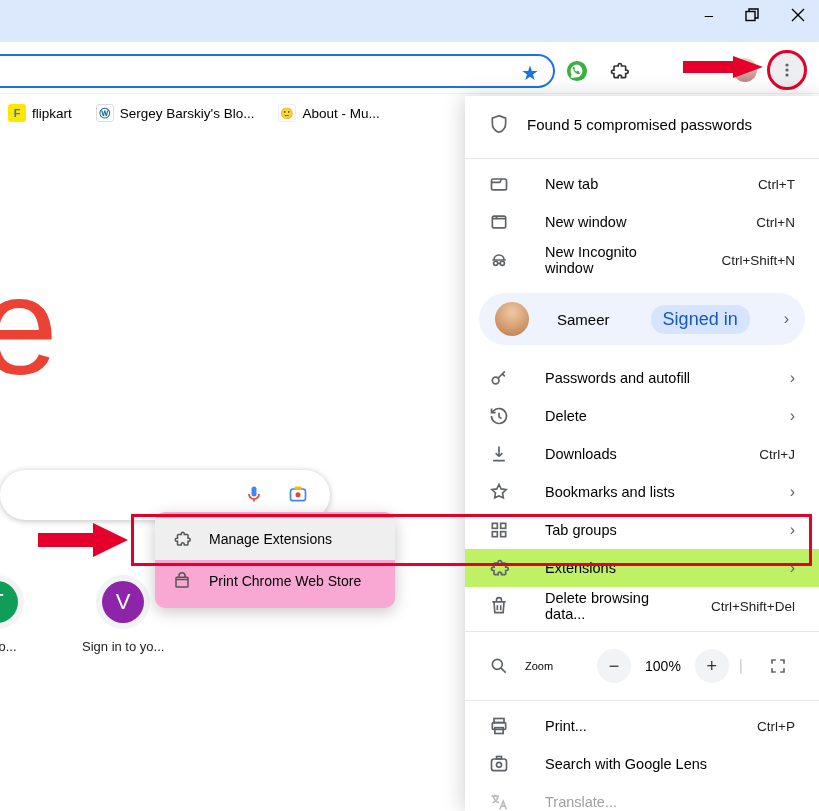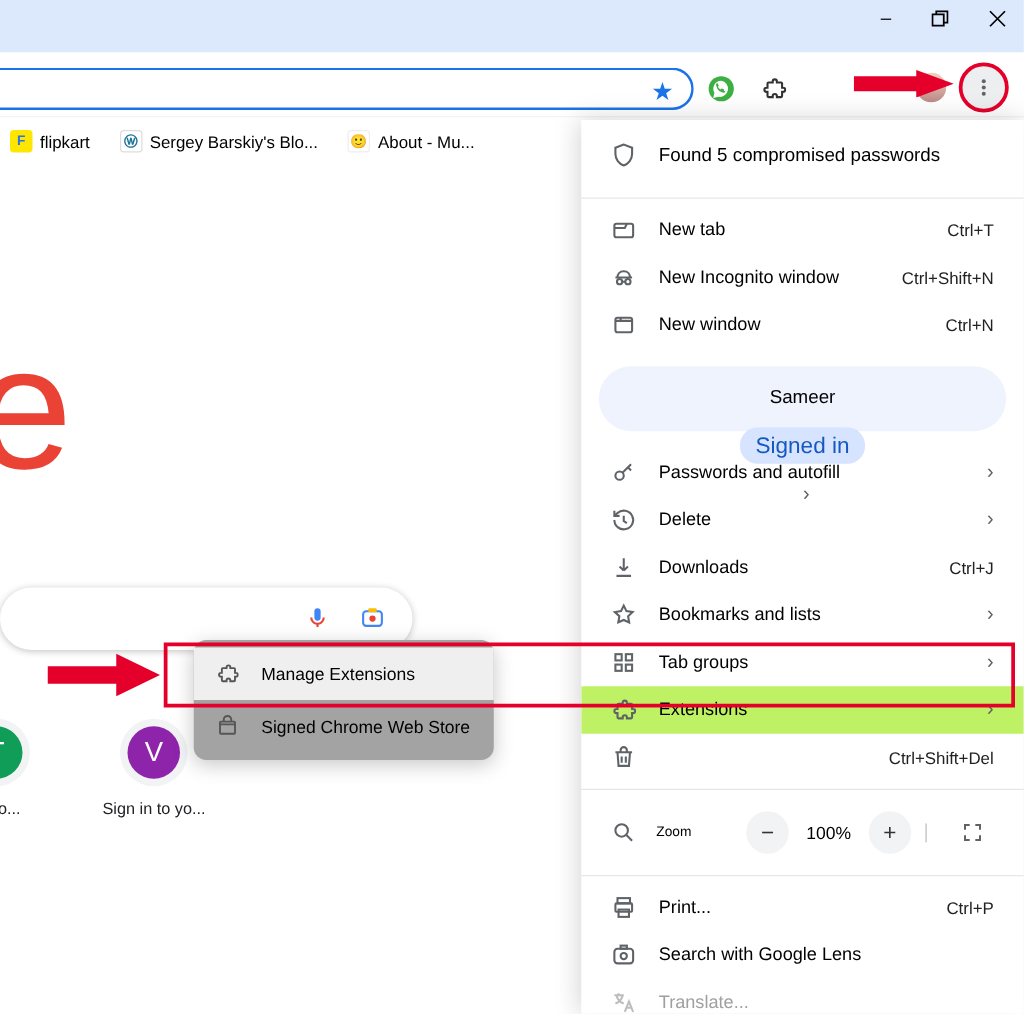--- a/index.html
+++ b/index.html
@@ -35,38 +35,38 @@
   .searchbar-peek { position:absolute; top:470px; left:0; width:330px; height:50px; background:#fff; border-radius:28px; box-shadow:0 1px 6px rgba(32,33,36,.28); }
   .sp-icons { position:absolute; right:22px; top:14px; display:flex; gap:24px; }
   .shortcut-row { position:absolute; top:575px; left:-30px; display:flex; gap:58px; }
   .shortcut { display:flex; flex-direction:column; align-items:center; gap:10px; font-size:13px; color:#202124; }
   .sc-circle { width:54px; height:54px; border-radius:50%; background:#f1f3f4; display:flex; align-items:center; justify-content:center; }
   .sc-v { background:#8e24aa; color:#fff; font-weight:500; font-size:22px; width:42px; height:42px; border-radius:50%; display:flex; align-items:center; justify-content:center; }
   .sc-g { background:#0f9d58; color:#fff; font-weight:500; font-size:22px; width:42px; height:42px; border-radius:50%; display:flex; align-items:center; justify-content:center; }
   .sc-plus { background:#d2e3fc; font-size:28px; color:#1a73e8; }
 
   
-  .submenu { position:absolute; top:512px; left:155px; width:240px; background:#a3a3a3; border-radius:10px; box-shadow:0 4px 16px rgba(0,0,0,.22); padding:6px 0; z-index:5; }
+  .submenu { position:absolute; top:512px; left:155px; width:240px; background:#f9a8d4; border-radius:10px; box-shadow:0 4px 16px rgba(0,0,0,.22); padding:6px 0; z-index:5; }
   .submenu .item { display:flex; align-items:center; gap:18px; height:42px; padding:0 18px; font-size:14px; color:#000; }
   .submenu .item:first-child { background:#efefef; }
   .ic { width:18px; height:18px; color:#555; }
 
   .highlight-box { position:absolute; top:514px; left:131px; width:681px; height:52px; border:3px solid #e4002b; pointer-events:none; z-index:20; }
   .arrow-left { position:absolute; top:523px; left:38px; width:90px; height:34px; pointer-events:none; z-index:20; }
 
   
   .chrome-menu { position:absolute; top:96px; right:0; bottom:0; width:354px; background:#fff; box-shadow:-2px 0 20px rgba(0,0,0,.18); z-index:3; overflow:hidden; }
-  .cm-row { display:flex; align-items:center; height:38px; padding:0 24px 0 24px; font-size:14.5px; color:#000; gap:18px;justify-content:space-between; }
+  .cm-row { display:flex; align-items:center; height:38px; padding:0 24px 0 24px; font-size:14.5px; color:#000; gap:36px; }
   .cm-row .lbl { flex:1; }
   .cm-row .accel { color:#222; font-size:13.5px; }
   .cm-row.hover { background:#bef264; }
   .cm-sep { height:1px; background:#e7e7e7; margin:6px 0; }
   .cm-top { padding:18px 24px 18px 24px; display:flex; align-items:center; gap:18px; font-size:15px; }
   .chev { color:#5f6368; font-size:16px; margin-left:6px; }
-  .profile-row { margin:4px 14px 8px 14px; height:52px; background:#eef3fd; border-radius:28px; display:flex; align-items:center; padding:0 16px; gap:16px;flex-direction:column; }
+  .profile-row { margin:4px 14px 8px 14px; height:52px; background:#eef3fd; border-radius:28px; display:flex; align-items:center; padding:0 16px; gap:28px; }
   .profile-row .av { width:34px; height:34px; border-radius:50%; background:#e6a06a; background:radial-gradient(circle at 50% 30%, #f2c9a6, #b97846);}
   .profile-row .nm { flex:1; font-size:15px; color:#000; }
   .profile-row .badge { background:#d6e4ff; color:#1558c0; border-radius:14px; padding:4px 12px; font-size:18px; }
   .zoom-row { display:flex; align-items:center; height:56px; padding:0 24px; gap:16px; }
   .zoom-row .lbl { flex:1; font-size:11px; }
   .zoom-ctrl { display:flex; align-items:center; gap:14px; }
   .zbtn { width:34px; height:34px; border-radius:50%; background:#f1f3f4; display:flex; align-items:center; justify-content:center; font-size:18px; color:#333; }
   .zval { font-size:14px; }
   .fs { width:34px; height:34px; display:flex; align-items:center; justify-content:center; margin-left:8px; }
   .ici { width:20px; height:20px; color:#5f6368; flex:none; }
@@ -184,21 +184,21 @@
     </span>
     <span>Manage Extensions</span>
   </div>
   <div class="item">
     <span class="ic">
       <svg width="18" height="18" viewBox="0 0 24 24" fill="none" stroke="#555" stroke-width="2">
           <rect x="4" y="7" width="16" height="13" rx="1"></rect>
           <path d="M4 10h16M8 7V5a2 2 0 0 1 8 0v2"></path>
         </svg>
     </span>
-    <span>Signed Chrome Web Store</span>
+    <span>Print Chrome Web Store</span>
   </div>
 </div>
 
 <div class="highlight-box"></div>
 <svg class="arrow-left" viewBox="0 0 90 34">
   <rect x="0" y="10" width="60" height="14" fill="#e4002b"></rect>
   <polygon points="55,0 90,17 55,34" fill="#e4002b"></polygon>
 </svg>
 
 <div class="chrome-menu">
@@ -219,38 +219,38 @@
           <rect x="3" y="6" width="18" height="13" rx="2"></rect>
           <path d="M3 10h10l2-4"></path>
         </svg>
       </span>
     <span class="lbl">New tab</span>
     <span class="accel">Ctrl+T</span>
   </div>
   <div class="cm-row">
     <span class="ici">
         <svg width="20" height="20" viewBox="0 0 24 24" fill="none" stroke="#5f6368" stroke-width="2">
+          <rect x="4" y="5" width="16" height="14" rx="2"></rect>
+          <path d="M9 5v3M4 8h16"></path>
+        </svg>
+      </span>
+    <span class="lbl">New window</span>
+    <span class="accel">Ctrl+N</span>
+  </div>
+  <div class="cm-row">
+    <span class="ici">
+        <svg width="20" height="20" viewBox="0 0 24 24" fill="none" stroke="#5f6368" stroke-width="2">
           <path d="M4 12h16M6 12c0-3 2-6 6-6s6 3 6 6"></path>
           <circle cx="8" cy="16" r="2.5"></circle>
           <circle cx="16" cy="16" r="2.5"></circle>
           <path d="M10.5 16h3"></path>
         </svg>
       </span>
     <span class="lbl">New Incognito window</span>
     <span class="accel">Ctrl+Shift+N</span>
-  </div>
-  <div class="cm-row">
-    <span class="ici">
-        <svg width="20" height="20" viewBox="0 0 24 24" fill="none" stroke="#5f6368" stroke-width="2">
-          <rect x="4" y="5" width="16" height="14" rx="2"></rect>
-          <path d="M9 5v3M4 8h16"></path>
-        </svg>
-      </span>
-    <span class="lbl">New window</span>
-    <span class="accel">Ctrl+N</span>
   </div>
 
   <div style="height:10px"></div>
   <div class="profile-row">
     <div class="av"></div>
     <span class="nm">Sameer</span>
     <span class="badge">Signed in</span>
     <span class="chev">›</span>
   </div>
   <div style="height:6px"></div>
@@ -313,20 +313,21 @@
       </span>
     <span class="lbl">Extensions</span>
     <span class="chev">›</span>
   </div>
   <div class="cm-row">
     <span class="ici">
         <svg width="20" height="20" viewBox="0 0 24 24" fill="none" stroke="#5f6368" stroke-width="2">
           <path d="M4 7h16M9 7V5a2 2 0 0 1 6 0v2M6 7l1 13h10l1-13M10 11v6M14 11v6"></path>
         </svg>
       </span>
+    <span class="lbl">Delete browsing data...</span>
     <span class="accel">Ctrl+Shift+Del</span>
   </div>
 
   <div class="cm-sep"></div>
   <div class="zoom-row">
     <span class="ici">
         <svg width="20" height="20" viewBox="0 0 24 24" fill="none" stroke="#5f6368" stroke-width="2">
           <circle cx="10" cy="10" r="6"></circle>
           <path d="M20 20l-5.5-5.5"></path>
         </svg>

